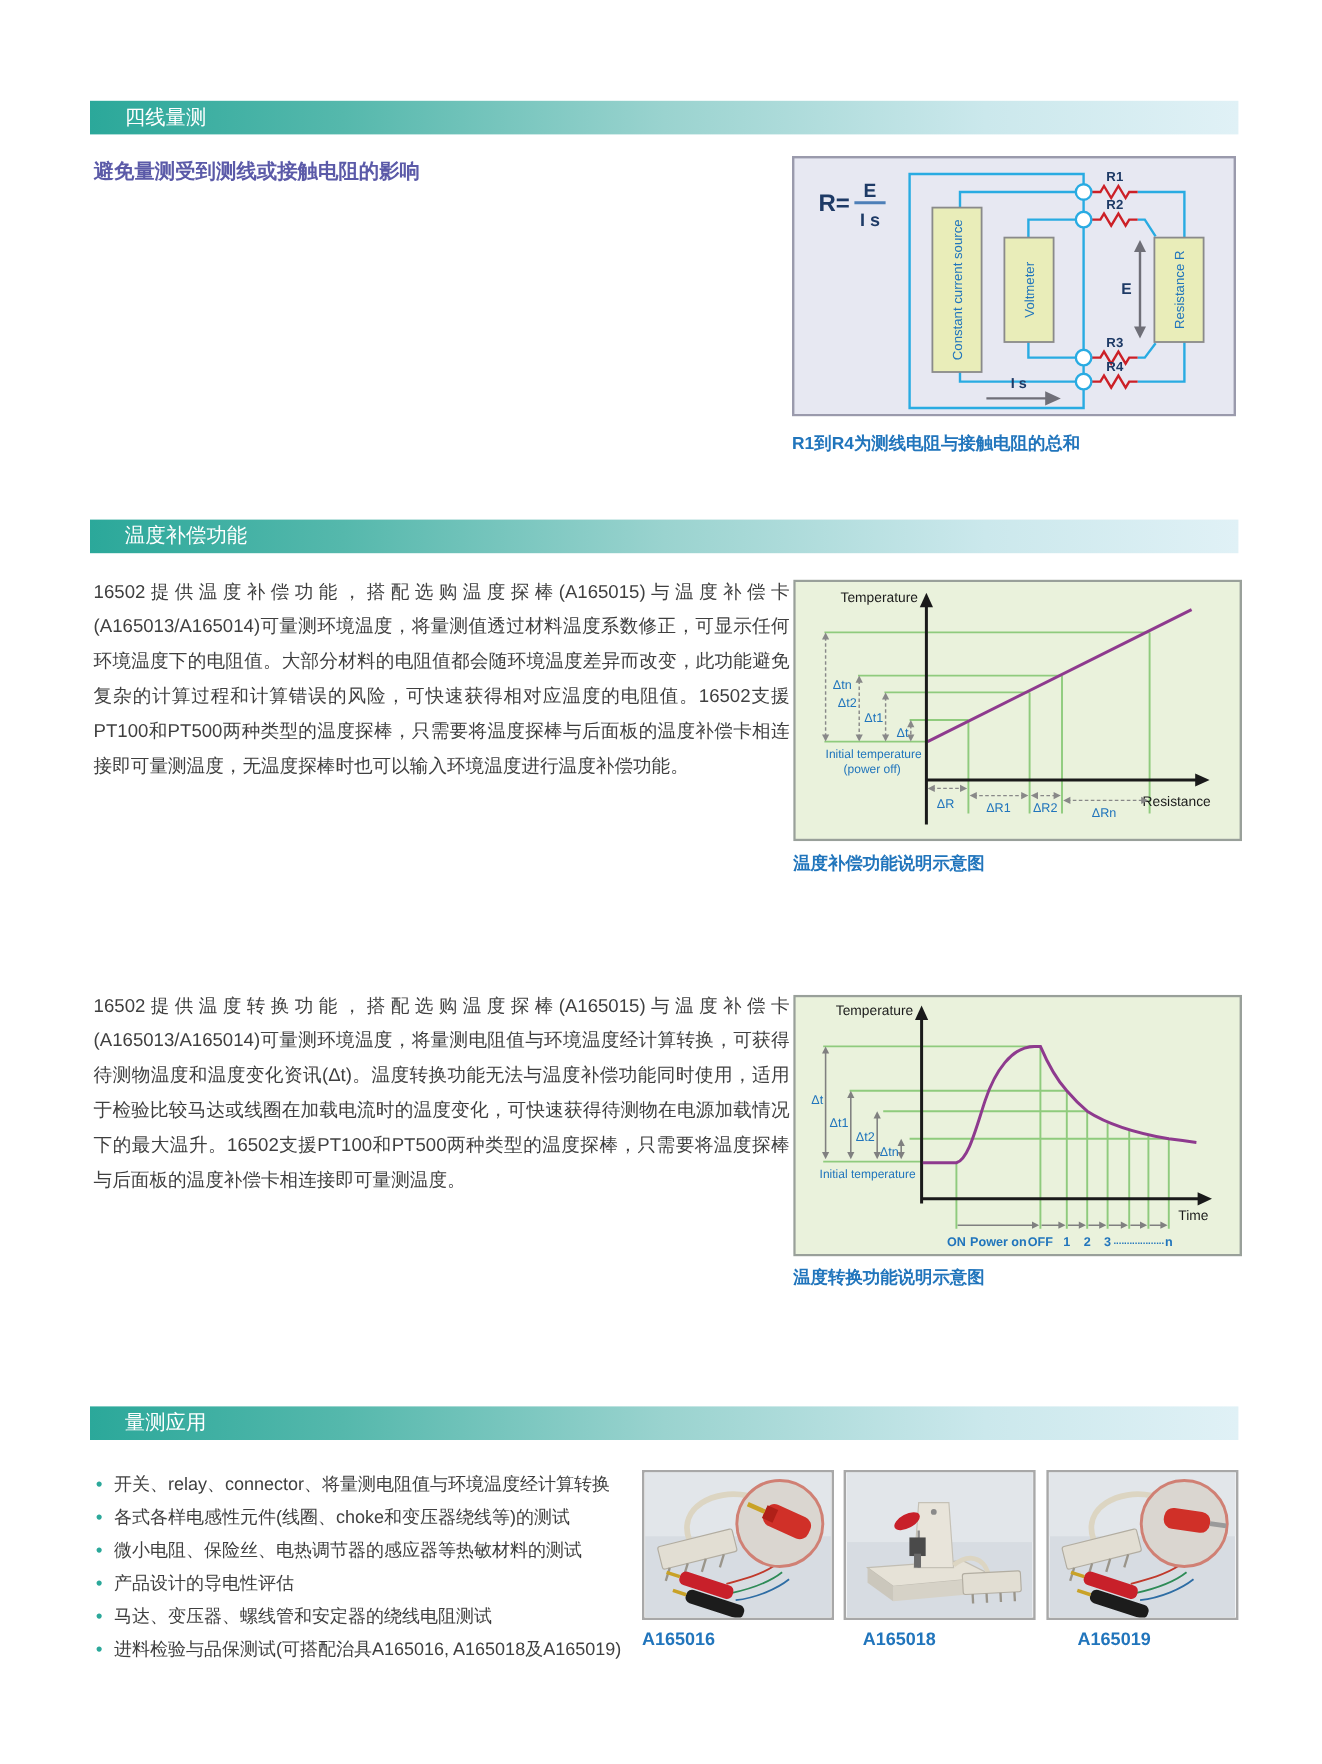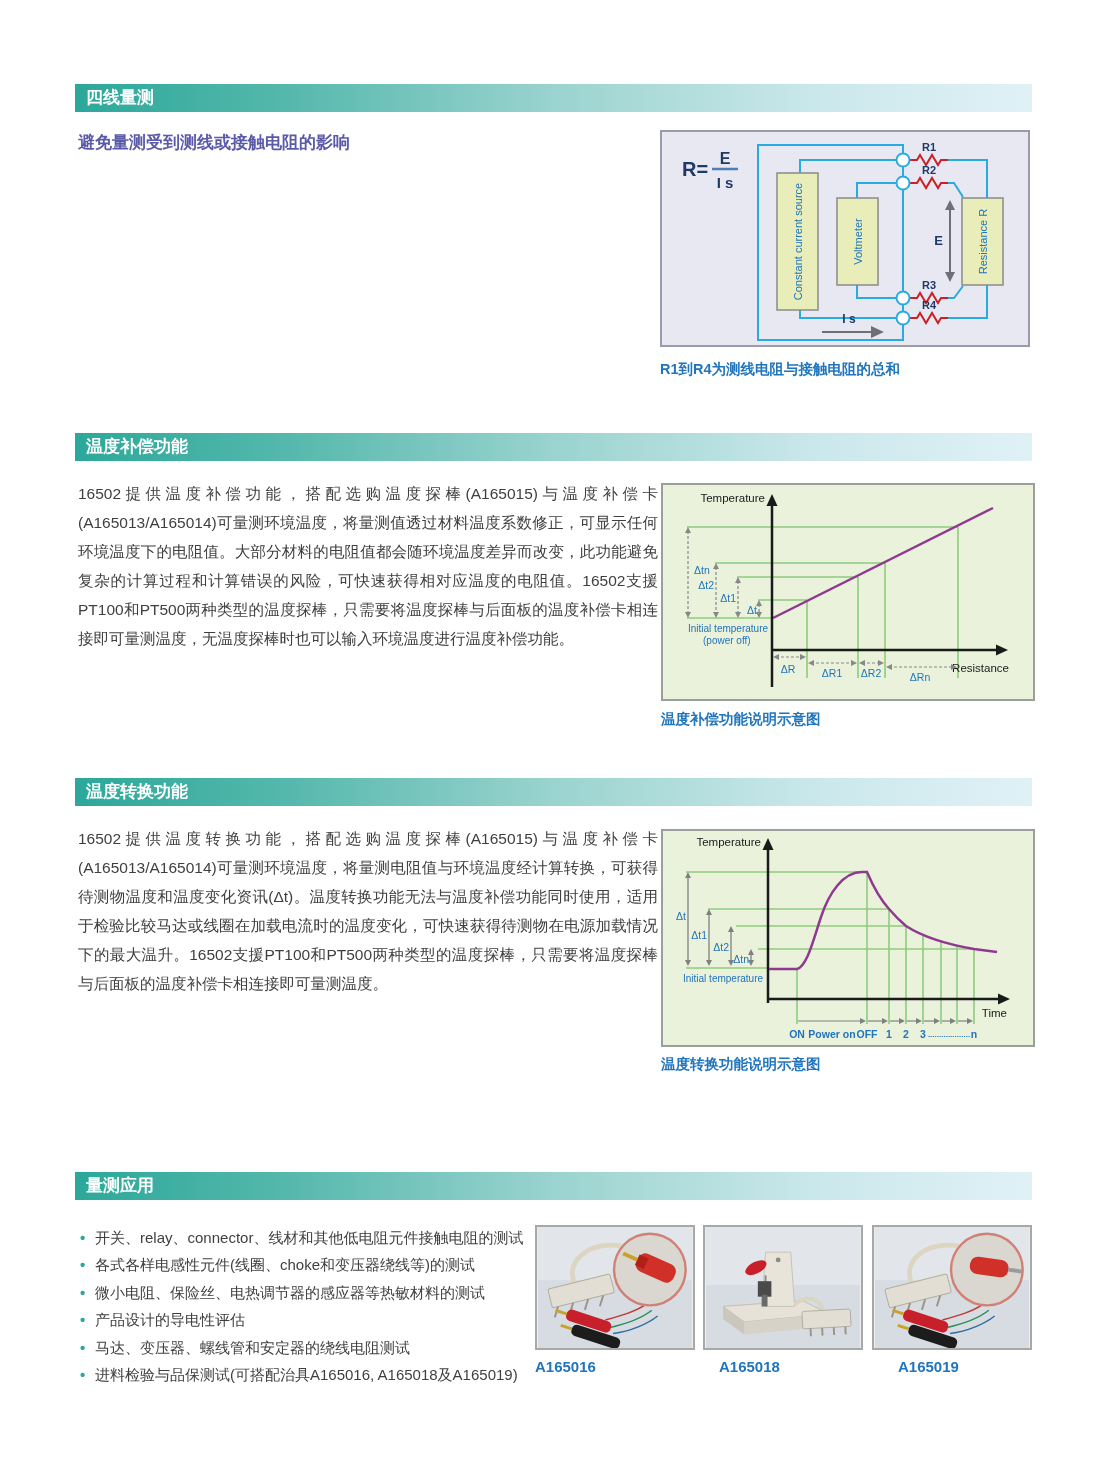--- a/index.html
+++ b/index.html
@@ -1,19 +1,19 @@
 <!DOCTYPE html>
 <html><head>
 <meta charset="utf-8">
 <style>
   html,body{margin:0;padding:0;background:#ffffff;}
   .page{position:relative;width:1102px;height:1470px;background:#ffffff;overflow:hidden;
         font-family:"Liberation Sans","DejaVu Sans",sans-serif;}
   .sec-header{position:absolute;left:75px;width:957px;height:28px;box-sizing:border-box;
-        padding-left:11px;color:#ffffff;font-size:17px;font-weight:bold;line-height:28px;
+        padding-left:29px;color:#ffffff;font-size:17px;font-weight:normal;line-height:28px;
         background:linear-gradient(to right,#2BA89A 0%,#55B8AC 22%,#9AD3CF 50%,#CBE8EC 78%,#E0F1F6 100%);}
   .subtitle{position:absolute;left:78px;top:131px;font-size:17px;font-weight:bold;color:#5B5AA8;}
   .body-text{position:absolute;left:78px;width:580px;font-size:15.5px;line-height:29px;
         color:#3F3F3F;text-align:justify;}
   .figure{position:absolute;}
   .caption{position:absolute;font-size:14.5px;font-weight:bold;color:#2175BC;}
   .bullets{position:absolute;left:80px;top:1224px;margin:0;padding:0;}
   .bullets li{list-style:none;position:relative;padding-left:15px;line-height:27.4px;
         font-size:15px;color:#3F3F3F;white-space:nowrap;}
   .bullets li::before{content:"\2022";position:absolute;left:0;color:#2BA89A;font-weight:bold;}
@@ -173,21 +173,20 @@
       <g fill="#2175BC" font-size="10.5" text-anchor="middle">
         <text x="127" y="190">ΔR</text>
         <text x="171" y="194">ΔR1</text>
         <text x="210" y="194">ΔR2</text>
         <text x="259" y="198">ΔRn</text>
       </g>
     </svg>
   </div>
   <div class="caption" style="left:661px;top:710px">温度补偿功能说明示意图</div>
 
-  <div class="sec-header" style="top:778px">温度转换功能</div>
 
   <div class="body-text" style="top:824px">16502提供温度转换功能，搭配选购温度探棒(A165015)与温度补偿卡(A165013/A165014)可量测环境温度，将量测电阻值与环境温度经计算转换，可获得待测物温度和温度变化资讯(Δt)。温度转换功能无法与温度补偿功能同时使用，适用于检验比较马达或线圈在加载电流时的温度变化，可快速获得待测物在电源加载情况下的最大温升。16502支援PT100和PT500两种类型的温度探棒，只需要将温度探棒与后面板的温度补偿卡相连接即可量测温度。</div>
 
   <div class="figure" style="left:661px;top:829px">
     <svg width="374" height="218" viewBox="0 0 374 218">
       <rect x="1" y="1" width="372" height="216" fill="#EAF2DC" stroke="#99A09A" stroke-width="2"></rect>
 
       <g stroke="#8FCB7D" stroke-width="1.6" fill="none">
         <path d="M25,43 H206"></path>
         <path d="M47,80 H228"></path>
@@ -269,21 +268,21 @@
         <text x="288" y="208" font-size="8">...................</text>
         <text x="313" y="209">n</text>
       </g>
     </svg>
   </div>
   <div class="caption" style="left:661px;top:1055px">温度转换功能说明示意图</div>
 
   <div class="sec-header" style="top:1172px">量测应用</div>
 
   <ul class="bullets">
-    <li>开关、relay、connector、线材和其他低电阻元件接触电阻的测试</li>
+    <li>开关、relay、connector、将量测电阻值与环境温度经计算转换</li>
     <li>各式各样电感性元件(线圈、choke和变压器绕线等)的测试</li>
     <li>微小电阻、保险丝、电热调节器的感应器等热敏材料的测试</li>
     <li>产品设计的导电性评估</li>
     <li>马达、变压器、螺线管和安定器的绕线电阻测试</li>
     <li>进料检验与品保测试(可搭配治具A165016, A165018及A165019)</li>
   </ul>
 
   <div class="product" style="left:535px;top:1225px">
     <svg class="photo" viewBox="0 0 160 125">
       <rect x="0" y="0" width="160" height="125" fill="#D7DCE2"></rect>

